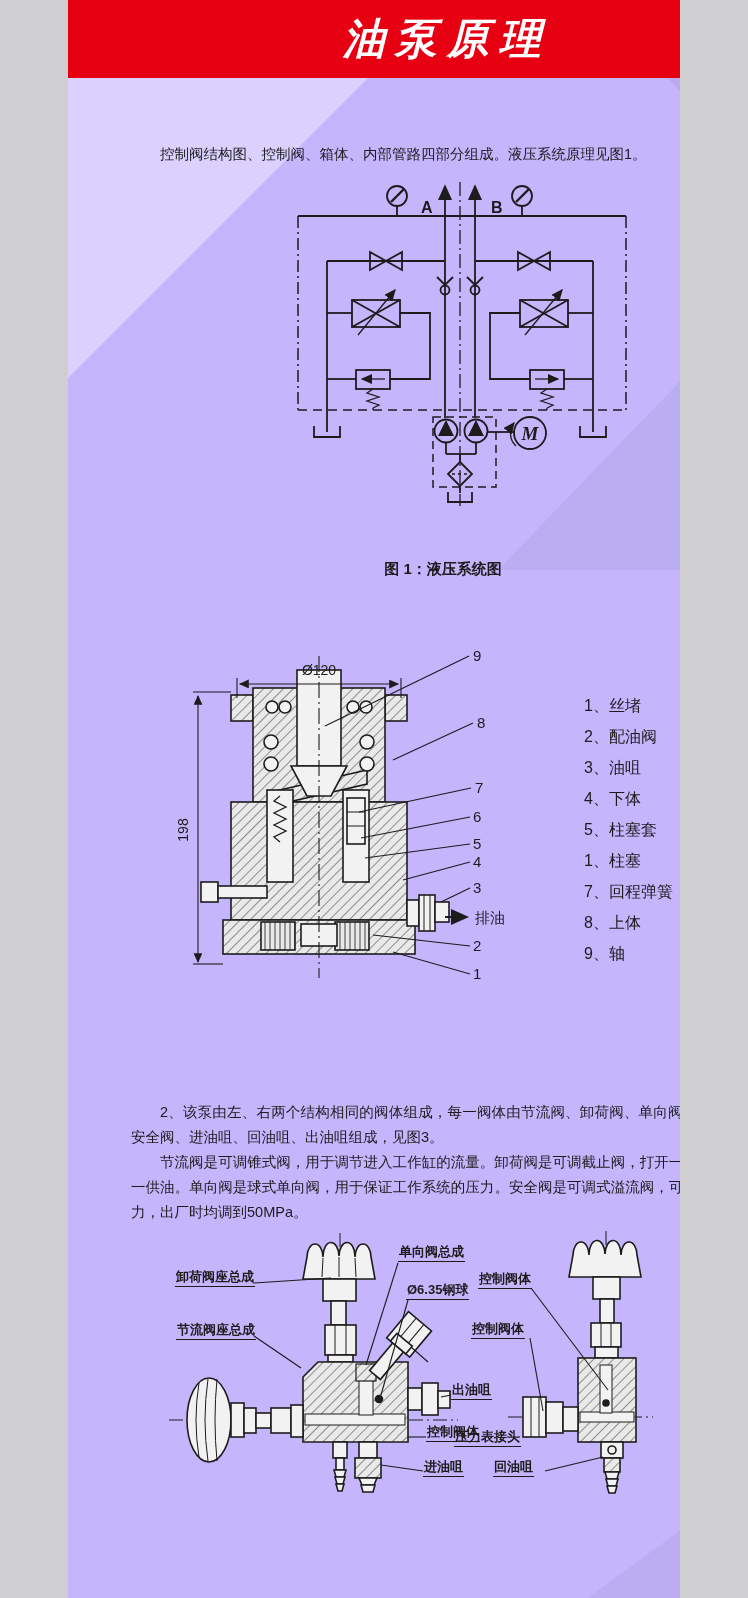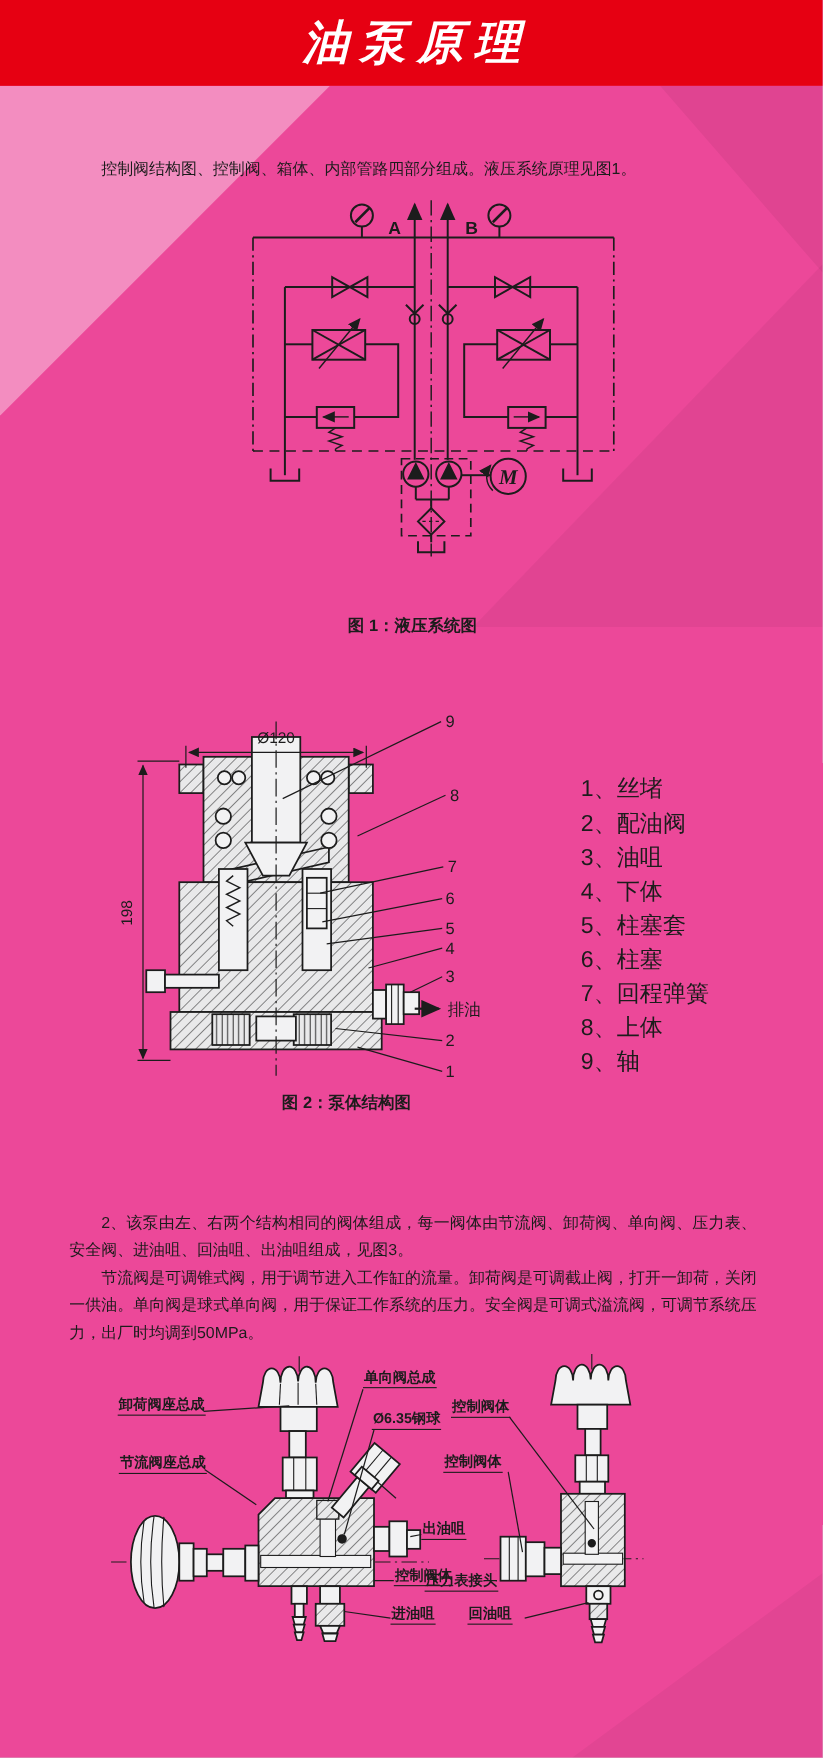--- a/index.html
+++ b/index.html
@@ -1,37 +1,37 @@
 <!DOCTYPE html>
 <html><head>
 <meta charset="utf-8">
 <style>
   html,body{margin:0;padding:0;background:#cfcfd2;}
-  .page{position:relative;width:748px;height:1598px;margin:0 auto;background:#ec4899;
+  .page{position:relative;width:612px;height:1598px;margin:0 auto;background:#c4b5fd;
         font-family:"Liberation Sans","DejaVu Sans",sans-serif;color:#1c1c1c;overflow:hidden;}
   
   .wm{position:absolute;pointer-events:none;}
   .wm1{left:0;top:78px;width:300px;height:300px;background:rgba(255,255,255,.38);
        clip-path:polygon(0 0,100% 0,0 100%);}
   .wm2{left:430px;top:240px;width:318px;height:330px;background:rgba(0,0,0,.045);
        clip-path:polygon(100% 0,100% 100%,0 100%);}
   .wm3{left:600px;top:78px;width:148px;height:170px;background:rgba(0,0,0,.05);
        clip-path:polygon(100% 0,100% 100%,0 0);}
   .wm4{left:520px;top:1430px;width:228px;height:168px;background:rgba(0,0,0,.04);
        clip-path:polygon(100% 0,100% 100%,0 100%);}
   .header{position:absolute;left:0;top:0;width:748px;height:78px;background:#e60012;
           display:flex;align-items:center;justify-content:center;}
   .header .title{color:#ffffff;font-size:42px;font-weight:bold;font-style:italic;
                  letter-spacing:10px;padding-left:10px;}
   .para{position:absolute;left:63px;width:625px;font-size:14.5px;line-height:25px;
         text-indent:2em;text-align:justify;}
   .caption{position:absolute;font-size:15px;font-weight:bold;text-align:center;}
   .fig{position:absolute;}
-  .parts{position:absolute;left:512px;top:686px;margin:16px;padding:0;list-style:none;
-         font-size:21px;line-height:31px;}
+  .parts{position:absolute;left:512px;top:686px;margin:4px;padding:0;list-style:none;
+         font-size:16px;line-height:31px;}
   .flabel{position:absolute;font-size:13px;font-weight:bold;line-height:15px;
           border-bottom:1.2px solid #1c1c1c;padding:0 1px 2px 1px;white-space:nowrap;}
   svg{display:block;overflow:visible;}
 </style>
 </head>
 <body>
 
 <div class="page">
   <div class="wm wm1"></div>
   <div class="wm wm2"></div>
@@ -275,26 +275,25 @@
       </g>
     </svg>
   </div>
 
   <ul class="parts">
     <li>1、丝堵</li>
     <li>2、配油阀</li>
     <li>3、油咀</li>
     <li>4、下体</li>
     <li>5、柱塞套</li>
-    <li>6、柱塞</li>
+    <li>1、柱塞</li>
     <li>7、回程弹簧</li>
     <li>8、上体</li>
     <li>9、轴</li>
   </ul>
-  <div class="caption" style="left:105px;top:993px;width:420px;">图 2：泵体结构图</div>
 
   <div class="para" style="top:1100px;">2、该泵由左、右两个结构相同的阀体组成，每一阀体由节流阀、卸荷阀、单向阀、压力表、安全阀、进油咀、回油咀、出油咀组成，见图3。</div>
   <div class="para" style="top:1150px;">节流阀是可调锥式阀，用于调节进入工作缸的流量。卸荷阀是可调截止阀，打开一卸荷，关闭一供油。单向阀是球式单向阀，用于保证工作系统的压力。安全阀是可调式溢流阀，可调节系统压力，出厂时均调到50MPa。</div>
 
   <div class="fig" style="left:85px;top:1225px;">
     <svg width="580" height="272" viewBox="0 0 580 272">
       <defs>
         <pattern id="hat3" width="7" height="7" patternUnits="userSpaceOnUse" patternTransform="rotate(45)">
           <rect width="7" height="7" fill="#e9e9ea"></rect>
             <line x1="0" y1="0" x2="0" y2="7" stroke="#414141" stroke-width="1.1"></line>

